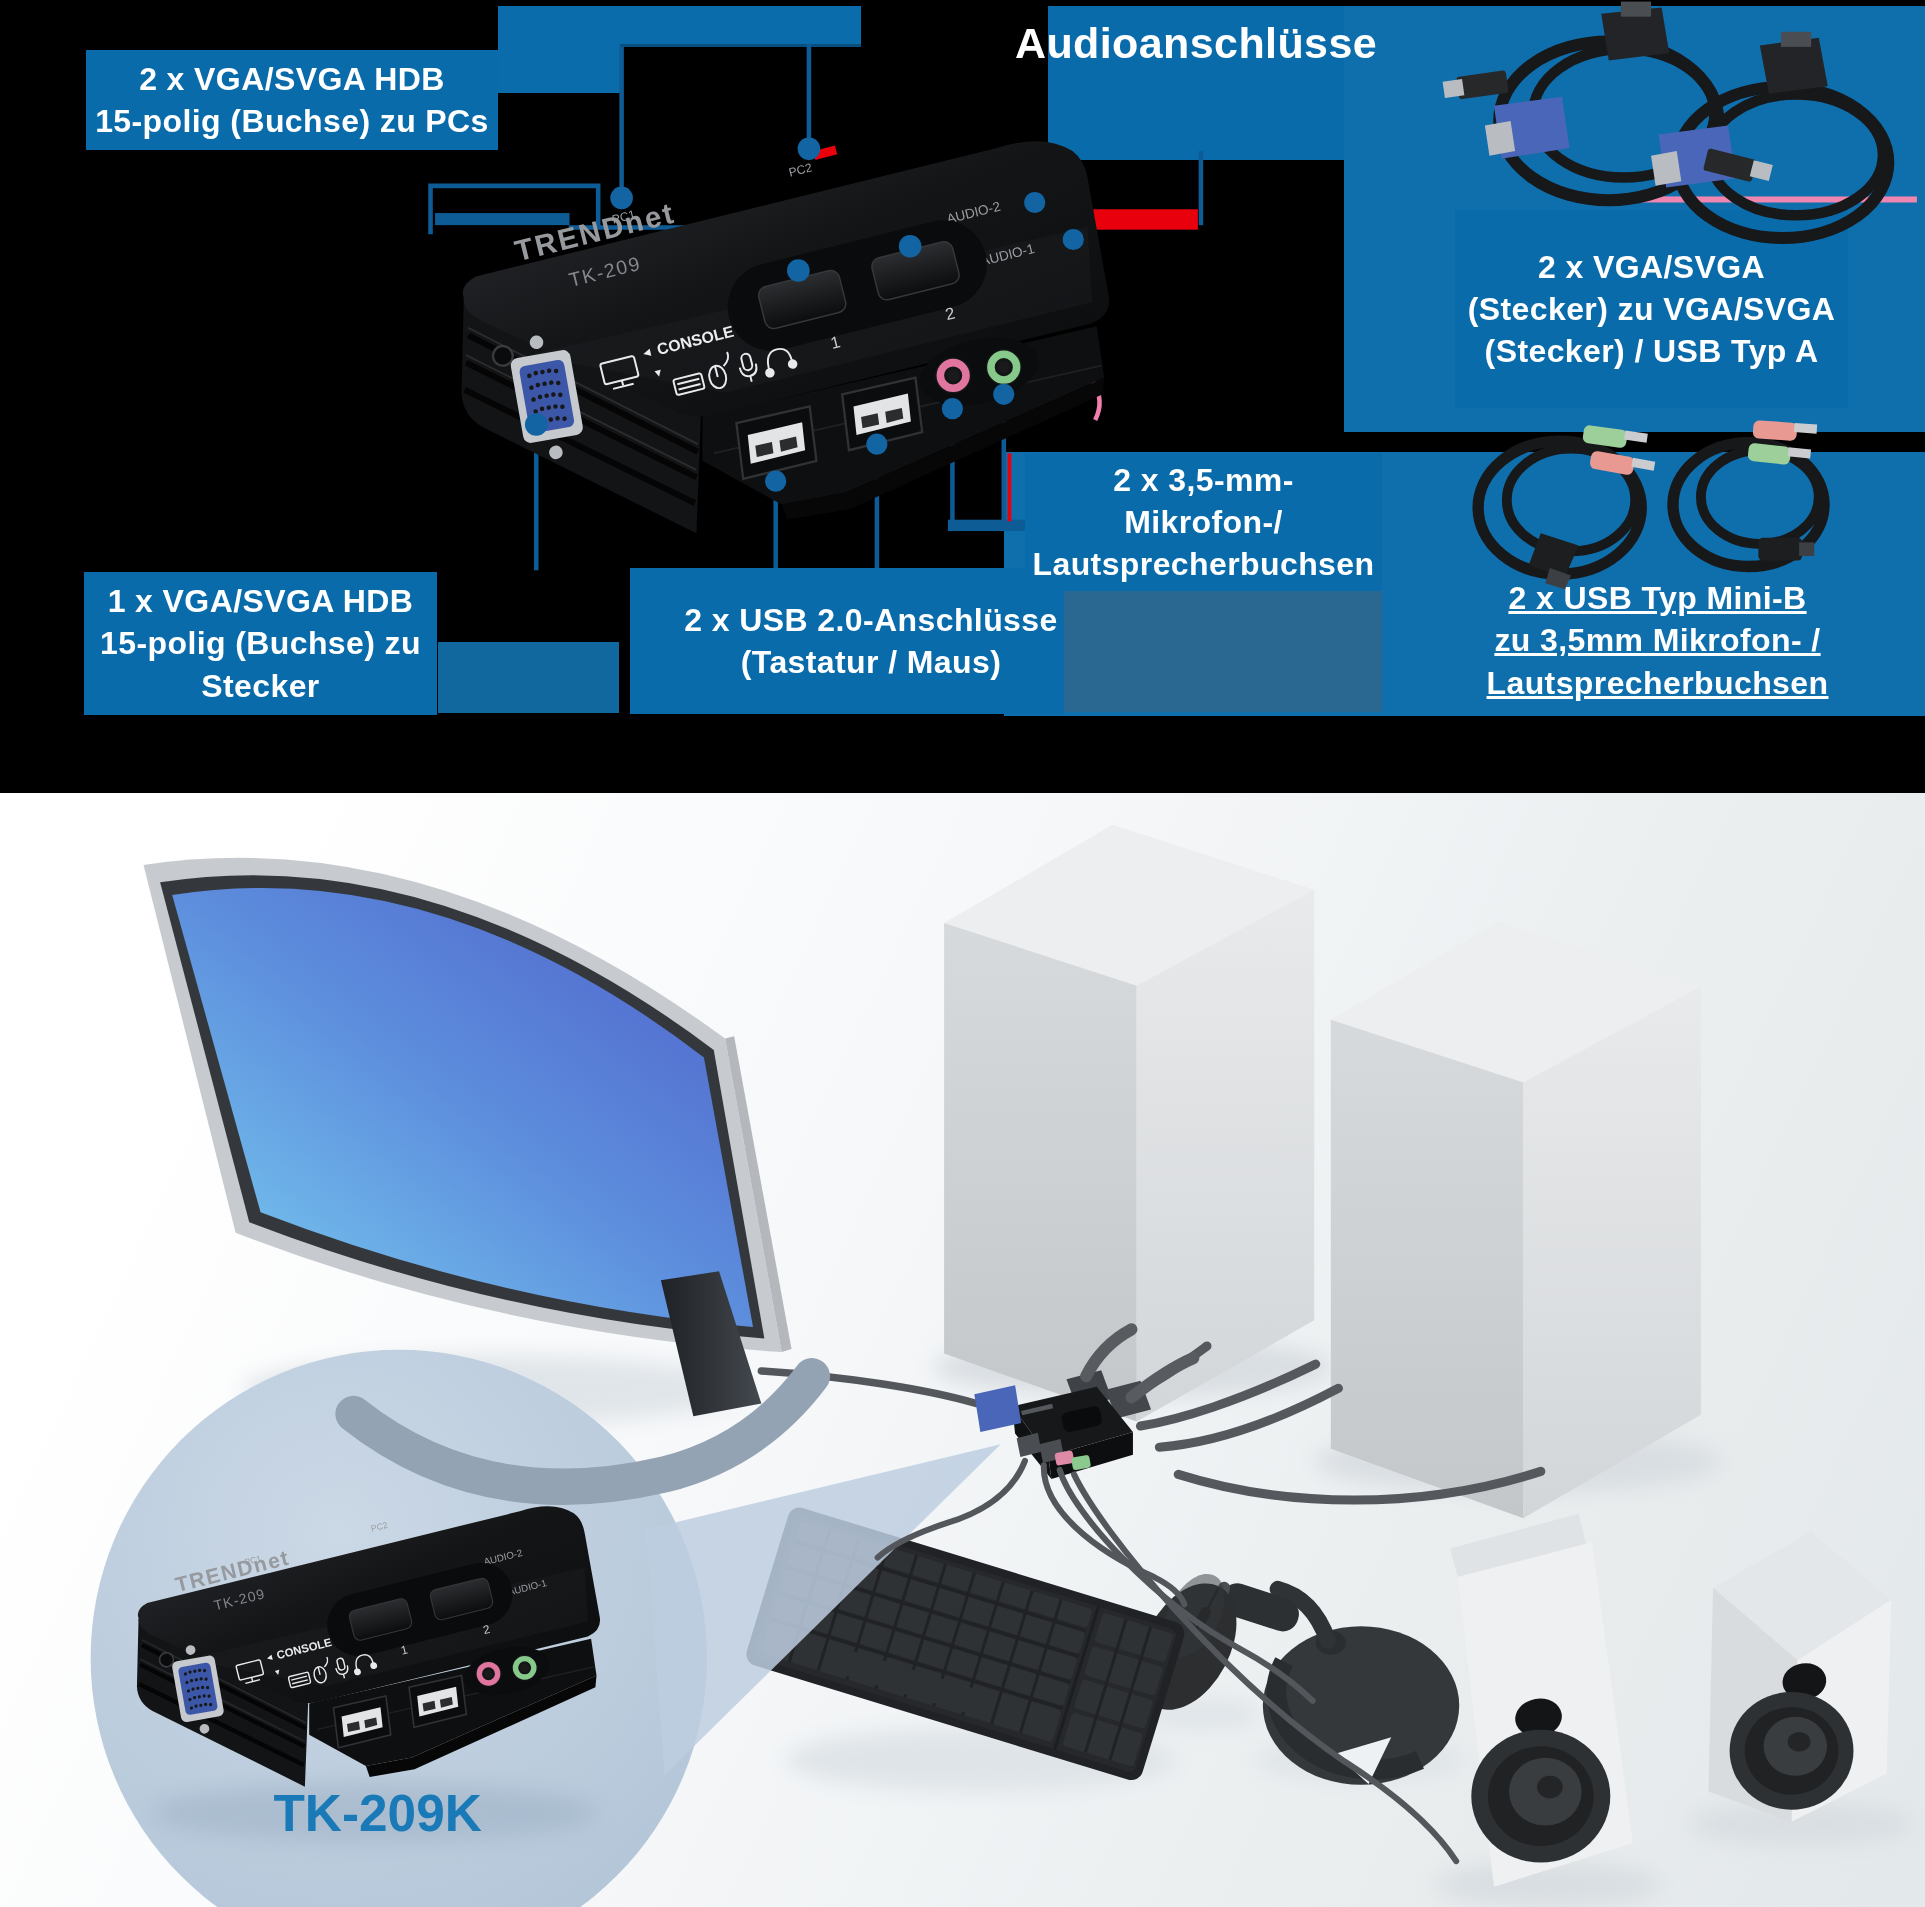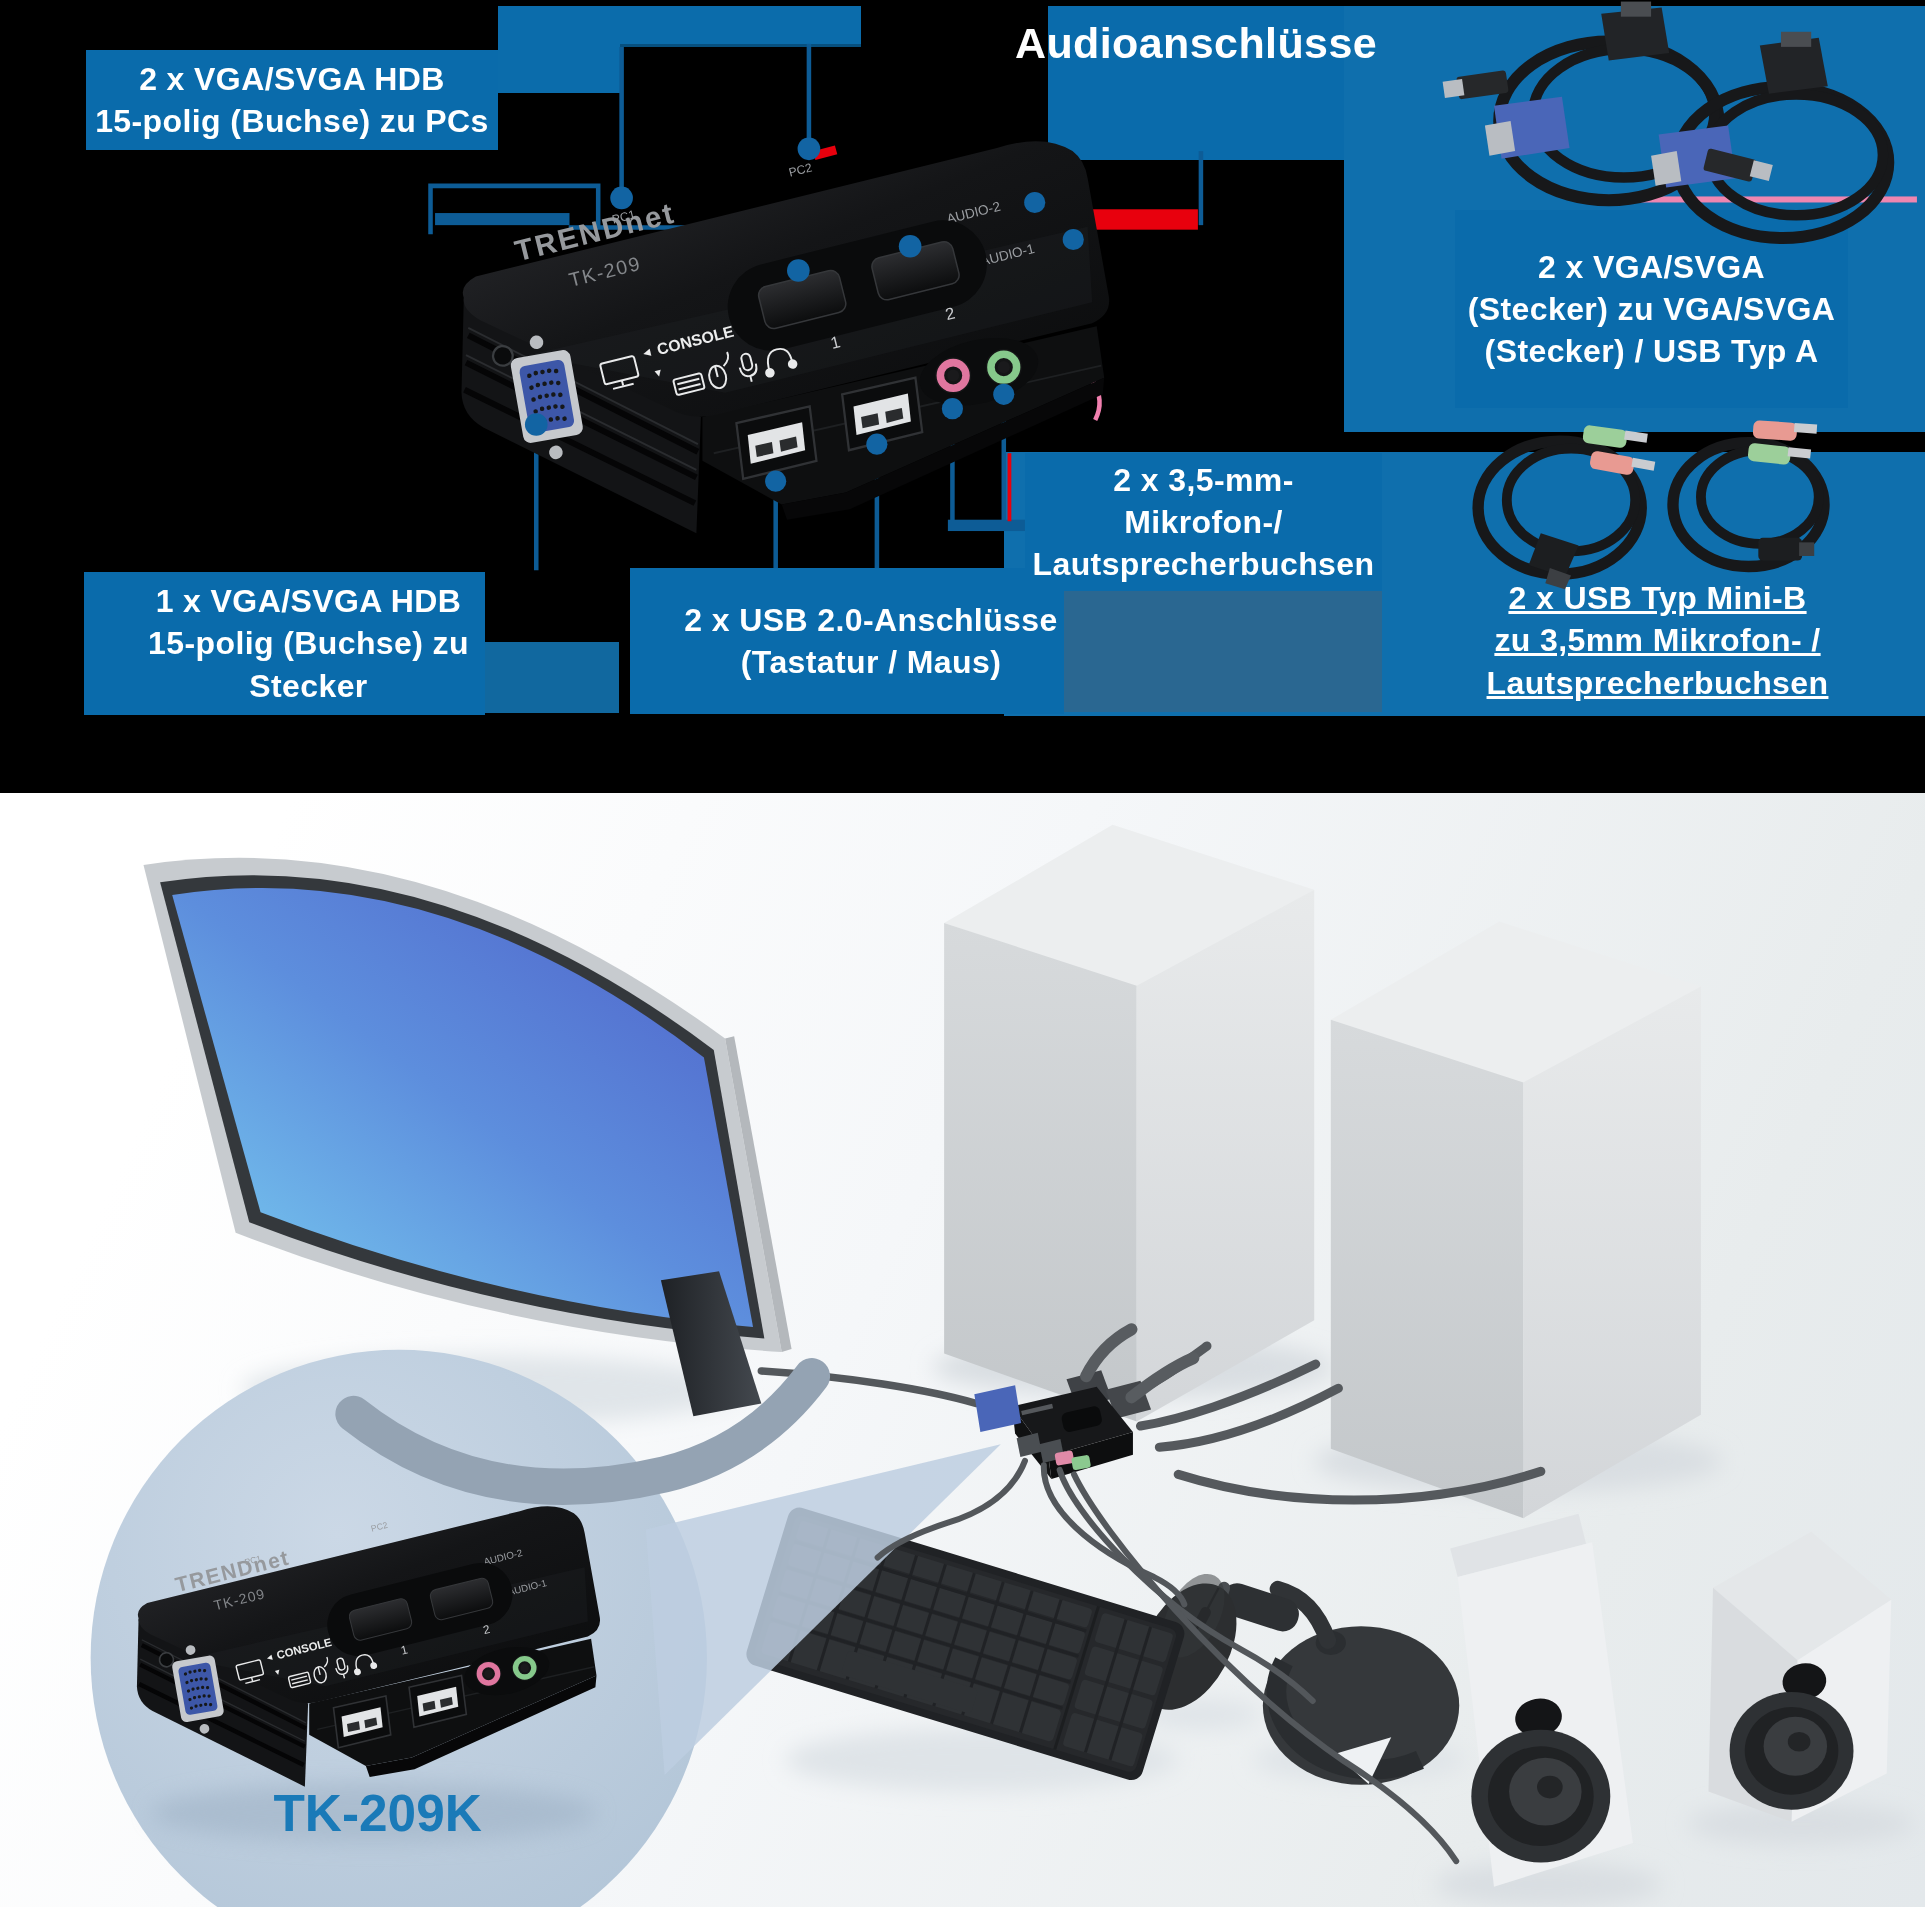--- a/index.html
+++ b/index.html
@@ -33,21 +33,21 @@
   <div class="label-box" style="left:86px;top:6px;width:412px;height:100px;margin-top:44px;">
     <div>2 x VGA/SVGA HDB</div>
     <div>15-polig (Buchse) zu PCs</div>
   </div>
 
 
   <div class="label-box toptext" style="left:1048px;top:6px;width:296px;height:145px;font-size:43px;">
     <div>Audioanschlüsse</div>
   </div>
 
-  <div class="label-box" style="left:84px;top:572px;width:353px;height:143px;padding-left:48px;">
+  <div class="label-box" style="left:84px;top:572px;width:353px;height:143px;">
     <div>1 x VGA/SVGA HDB</div>
     <div>15-polig (Buchse) zu</div>
     <div>Stecker</div>
   </div>
 
   <div class="label-box" style="left:630px;top:568px;width:386px;height:146px;padding-left:48px;">
     <div>2 x USB 2.0-Anschlüsse</div>
     <div>(Tastatur / Maus)</div>
   </div>
 

